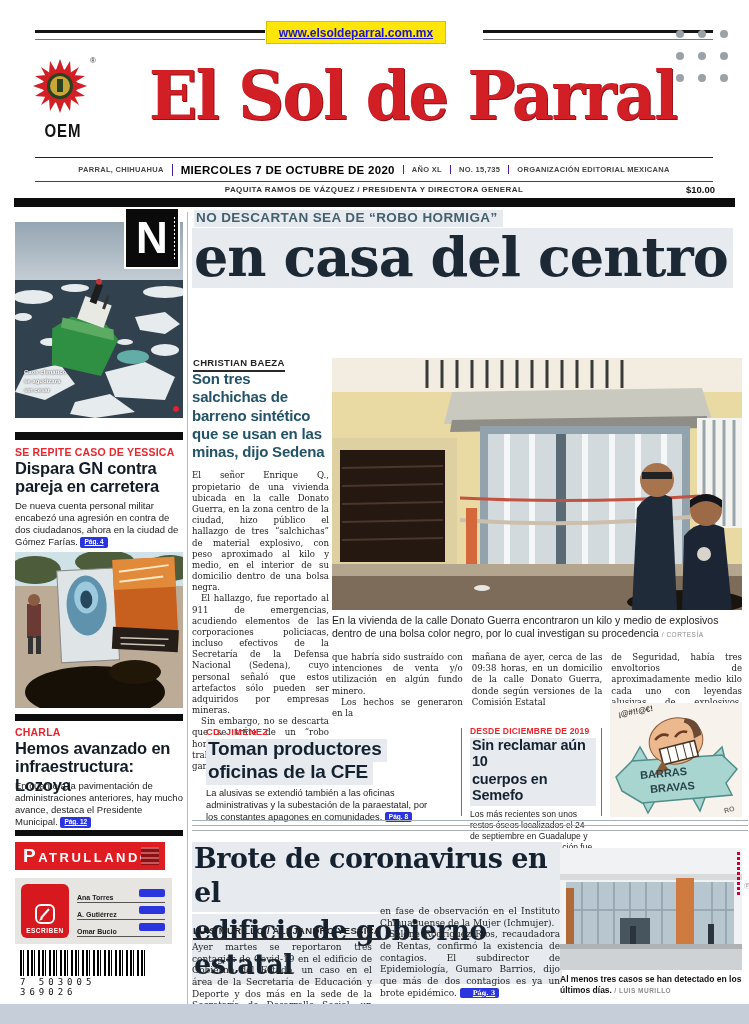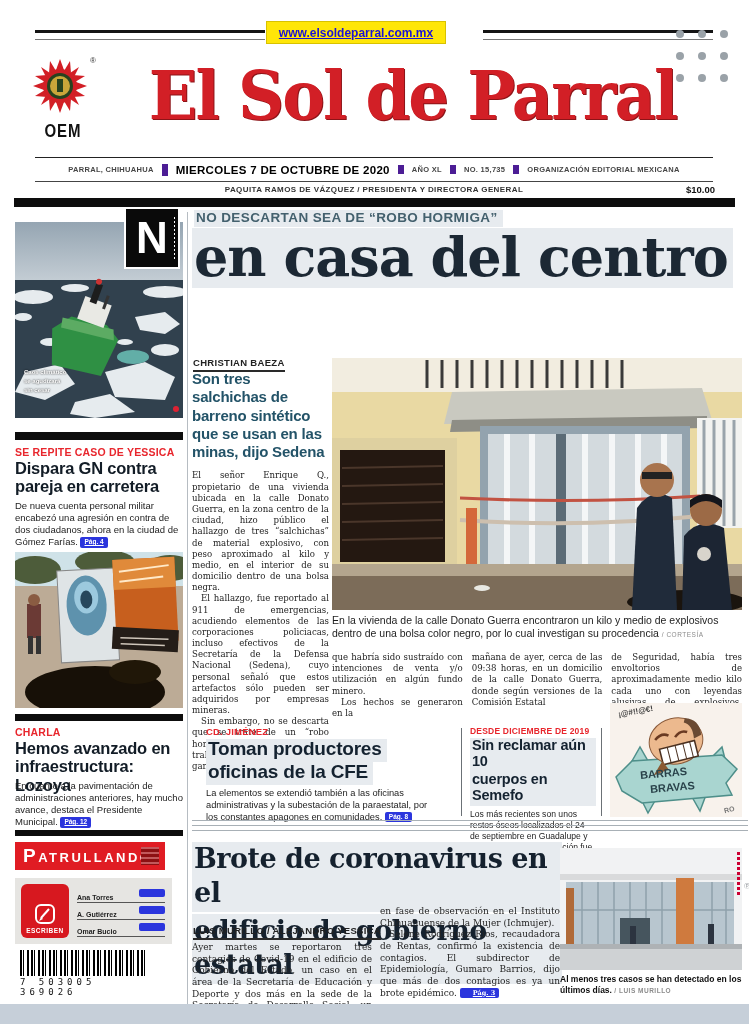--- a/index.html
+++ b/index.html
@@ -17,21 +17,21 @@
   .dotgrid i { width:8px; height:8px; border-radius:50%; background:#9aa2a8; display:block; }
   .masthead { text-align:center; font-family:"DejaVu Serif",serif; font-weight:bold;
               color:#d21f26; font-size:64px; letter-spacing:-2px; transform:scaleY(1.06);
               text-shadow:1px 1px 0 #8c1418; white-space:nowrap; }
   .oem-txt { font-weight:bold; font-size:15px; letter-spacing:1px; color:#111;
              transform:scaleY(1.2); text-align:center; }
   .thinrule { border-top:1.5px solid #222; }
   .hairrule { border-top:1px solid #444; }
   .dateline { display:flex; justify-content:center; align-items:center; }
   .dateline > div { padding:0 8px; font-size:7.5px; color:#454545; font-weight:bold; letter-spacing:.3px; }
-  .dateline > div + div { border-left:6px solid #4c1d95; }
+  .dateline > div + div { border-left:1px solid #4c1d95; }
   .dateline .big { font-size:11.5px; color:#000; font-weight:900; }
   .director { text-align:center; font-size:8px; font-weight:bold; color:#333; letter-spacing:.4px; }
   .price { text-align:right; font-size:9.5px; font-weight:900; color:#111; }
   .blackbar { background:#0d0d0d; }
 
   
   .vline { background:#b6bcc2; width:1px; }
   .kicker-red { color:#e8262d; font-weight:900; font-size:10.5px; letter-spacing:.2px; }
   .side-title { font-weight:900; font-size:16.5px; line-height:1.12; color:#121c26; letter-spacing:-.2px; }
   .side-body { font-size:9.5px; line-height:1.28; color:#1c1c1c; }
@@ -403,21 +403,21 @@
   </div>
 
   <div class="abs vline" style="left:461px;top:728px;height:88px;background:#6b7176;"></div>
   <div class="abs vline" style="left:601px;top:728px;height:88px;background:#6b7176;"></div>
 
   <div class="abs" style="left:206px;top:726px;width:248px;">
     <div class="kicker-red" style="font-size:9.5px;">CD. JIMÉNEZ</div>
     <div style="margin-top:2px;"><span class="hl brief-title" style="font-size:19px;">Toman productores</span></div>
     <div><span class="hl brief-title" style="font-size:19px;">oficinas de la CFE</span></div>
     <div class="side-body" style="width:232px;margin-top:3px;font-size:9.3px;">
-      <span>La elementos se extendió también a las oficinas administrativas y la subestación de la paraestatal, por los constantes apagones en comunidades. </span><span class="pill">Pág. 8</span>
+      <span>La alusivas se extendió también a las oficinas administrativas y la subestación de la paraestatal, por los constantes apagones en comunidades. </span><span class="pill">Pág. 8</span>
     </div>
   </div>
 
   <div class="abs" style="left:470px;top:726px;width:126px;">
     <div class="kicker-red" style="font-size:8.5px;">DESDE DICIEMBRE DE 2019</div>
     <div style="margin-top:2px;"><span class="hl brief-title" style="font-size:14.5px;">Sin reclamar aún 10</span></div>
     <div><span class="hl brief-title" style="font-size:14.5px;">cuerpos en Semefo</span></div>
     <div class="side-body" style="margin-top:3px;font-size:8.6px;">
       <span>Los más recientes son unos restos óseos localizados el 24 de septiembre en Guadalupe y Calvo. La última inhumación fue en diciembre. </span><span class="pill">Pág. 9</span>
     </div>

